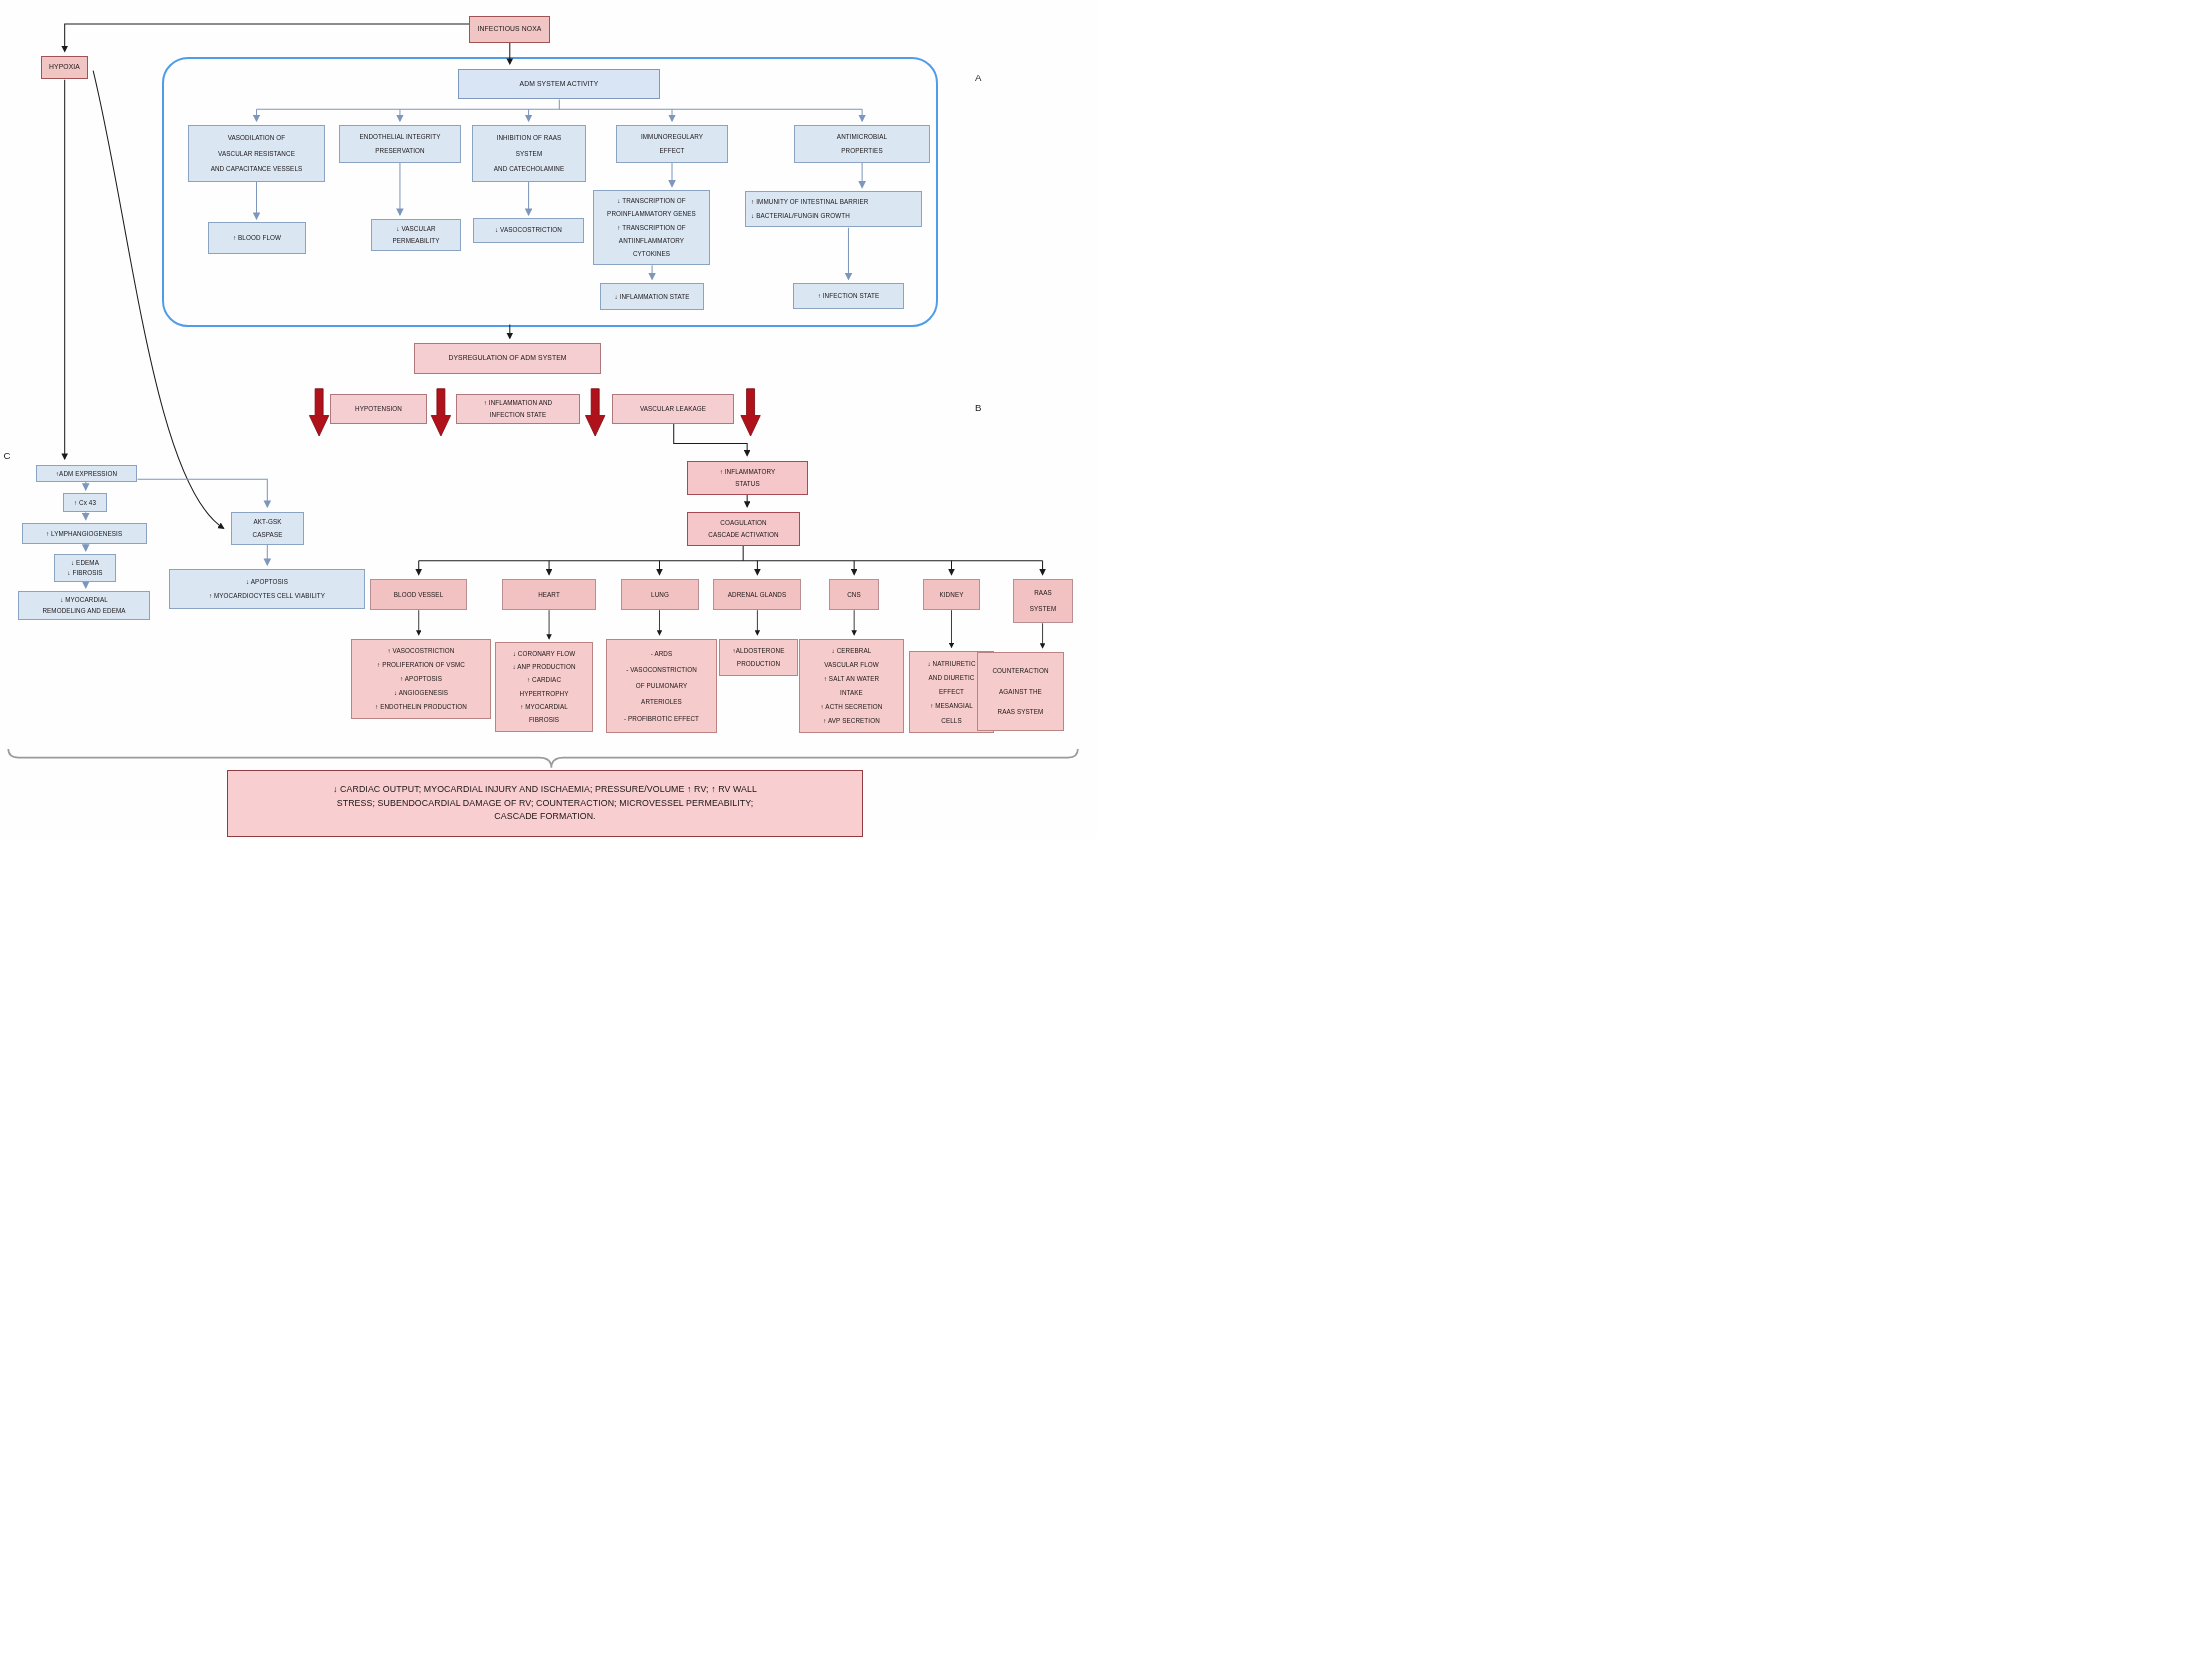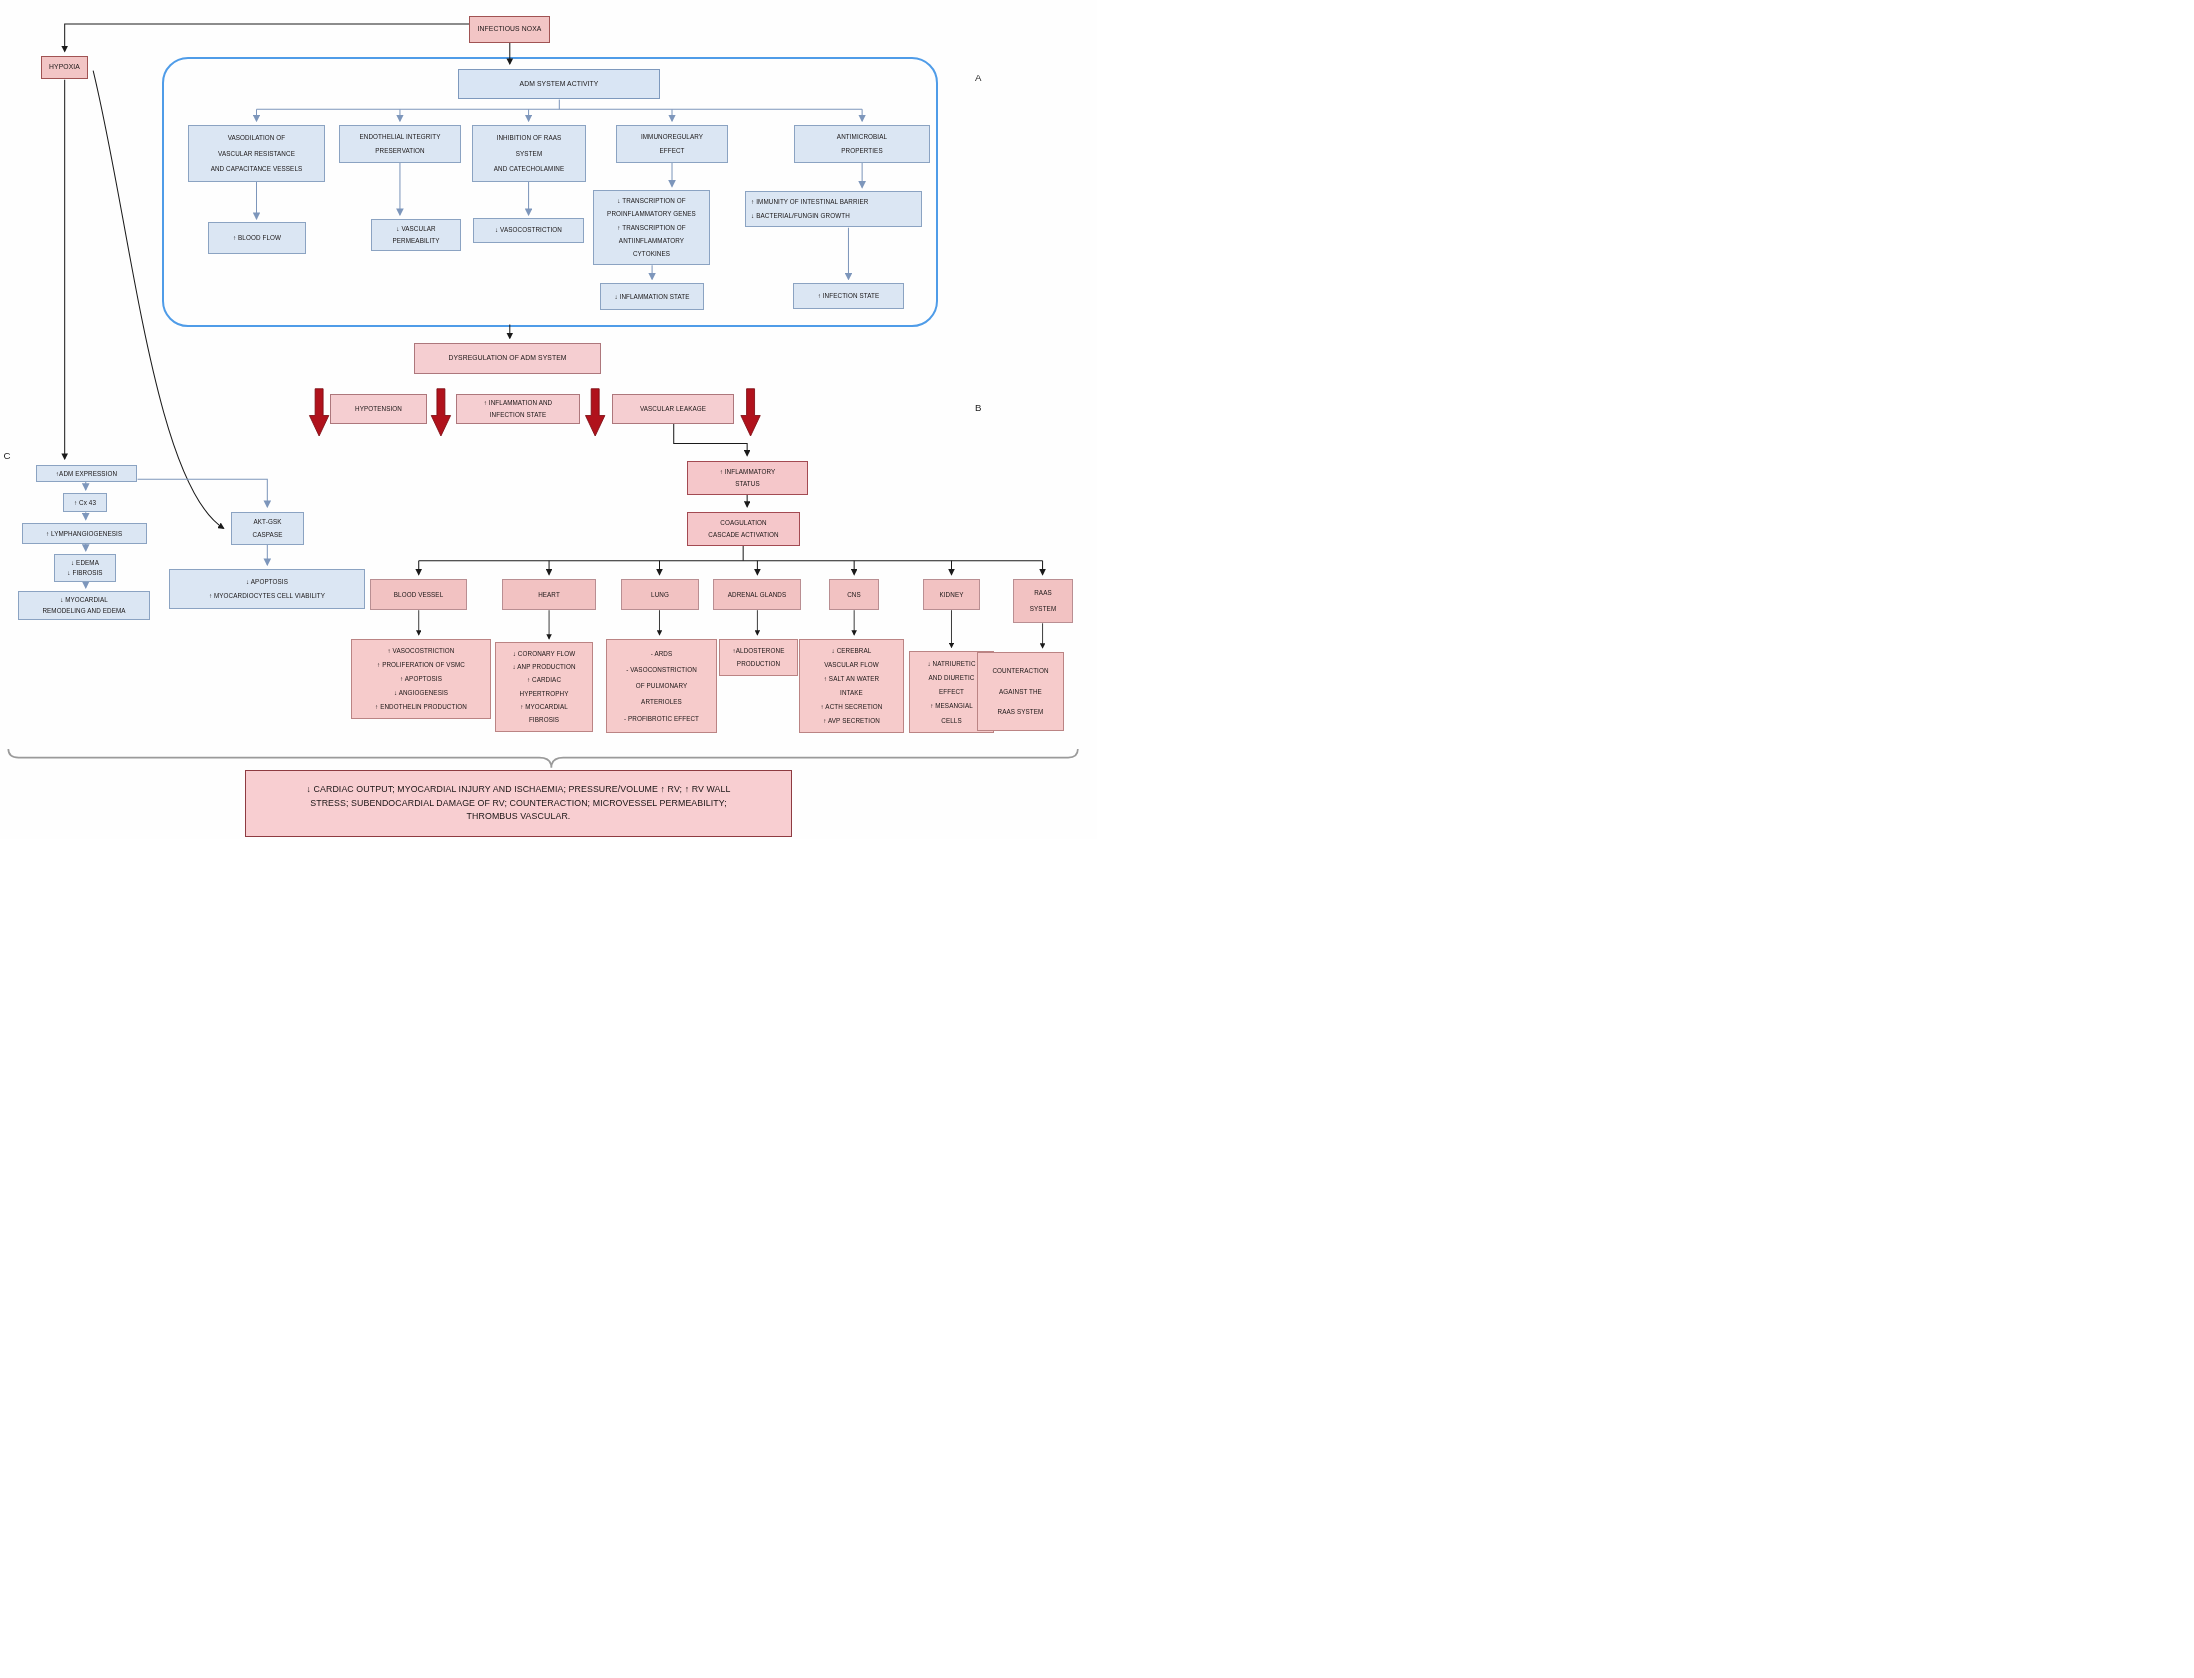--- a/index.html
+++ b/index.html
@@ -279,20 +279,20 @@
     </div>
   <div class="node blue" style="left:231px;top:512px;width:73px;height:33px">
       <span class="ln">AKT-GSK</span>
       <span class="ln">CASPASE</span>
     </div>
   <div class="node blue" style="left:169px;top:569px;width:196px;height:40px">
       <span class="ln">↓ APOPTOSIS</span>
       <span class="ln">↑ MYOCARDIOCYTES CELL VIABILITY</span>
     </div>
 
-  <div class="node summary" style="left:245px;top:770px;width:547px;height:67px">
+  <div class="node summary" style="left:227px;top:770px;width:636px;height:67px">
       <span class="ln">↓ CARDIAC OUTPUT; MYOCARDIAL INJURY AND ISCHAEMIA; PRESSURE/VOLUME ↑ RV; ↑ RV WALL</span>
       <span class="ln">STRESS; SUBENDOCARDIAL DAMAGE OF RV; COUNTERACTION;  MICROVESSEL PERMEABILITY;</span>
-      <span class="ln">THROMBUS VASCULAR.</span>
+      <span class="ln">CASCADE FORMATION.</span>
     </div>
 
 </div>
 
 
 </body></html>

